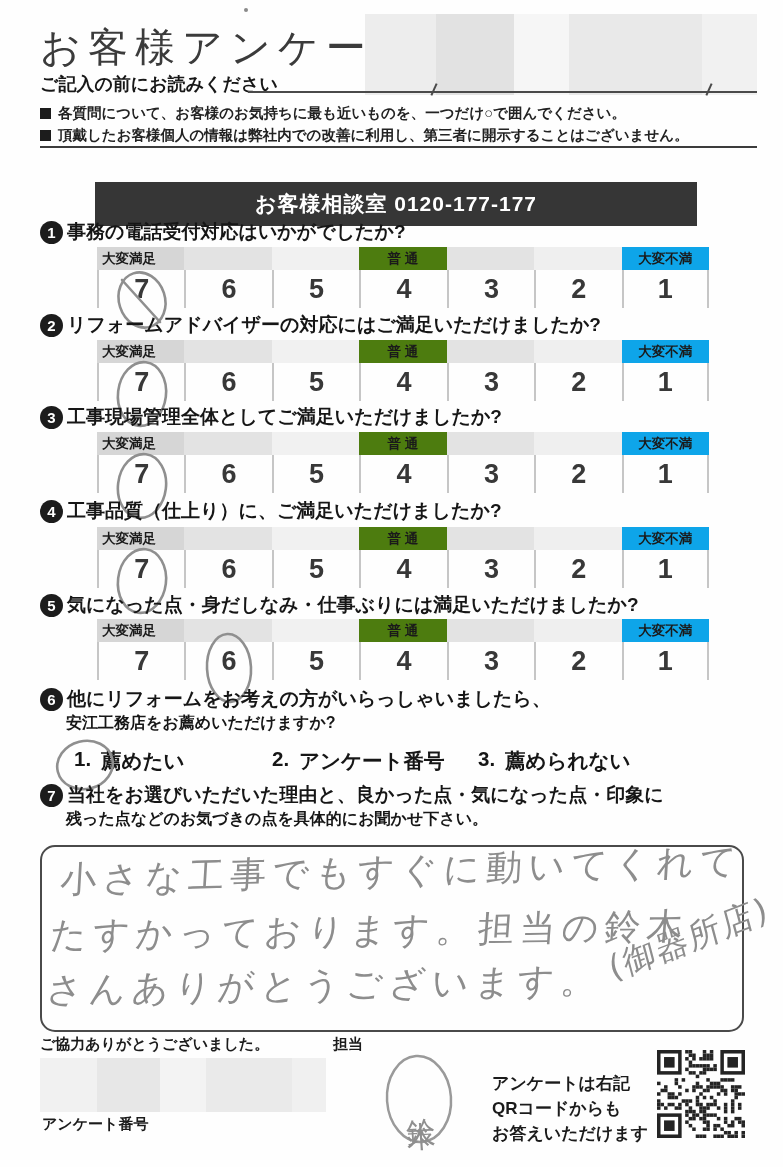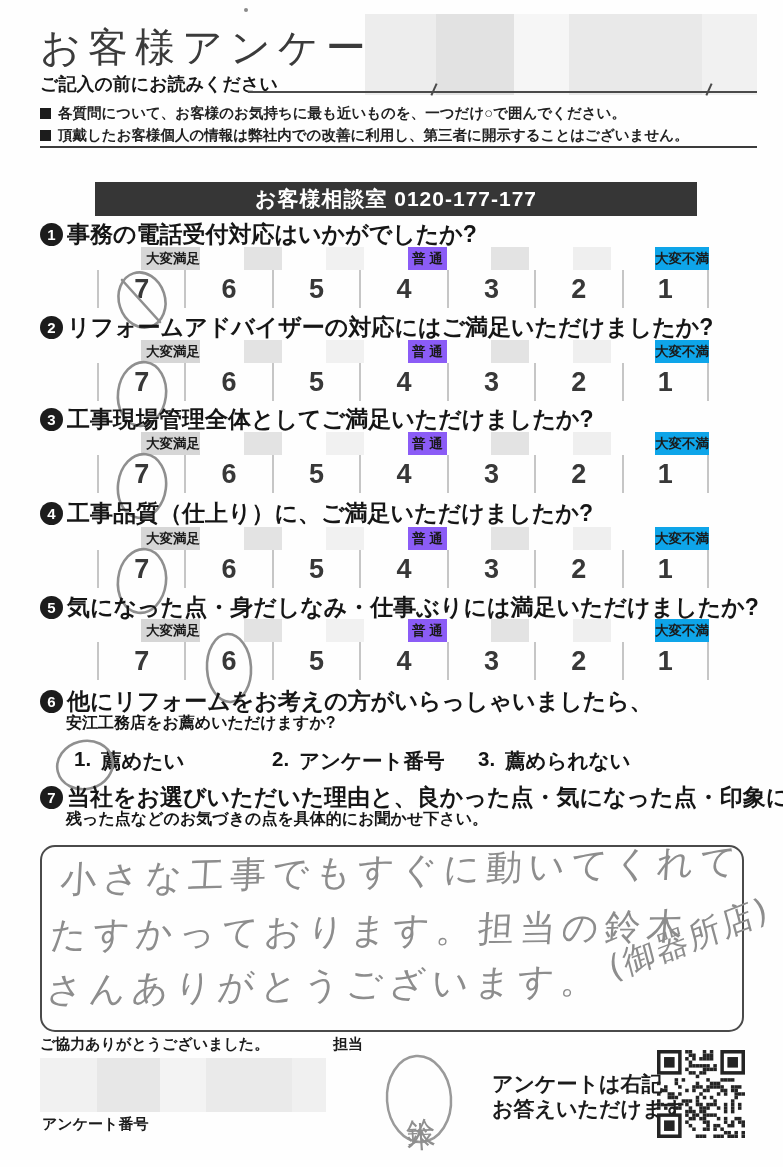--- a/index.html
+++ b/index.html
@@ -16,39 +16,39 @@
   .prenote{left:40px;top:72px;font-size:18px;font-weight:bold;color:#171717;}
   .prenote-line{left:248px;top:91px;width:509px;border-top:2px solid #4a4a4a;}
   .tick{width:2px;height:13px;background:#4a4a4a;transform:rotate(24deg);}
   .tick1{left:433px;top:83px;} .tick2{left:708px;top:83px;}
   .instr{left:40px;top:102px;font-size:14.5px;font-weight:600;color:#222;line-height:22px;}
   .instr-row{display:flex;align-items:center;gap:7px;text-align:center;}
   .sq{width:11px;height:11px;background:#1c1c1c;display:inline-block;flex:none;}
   .rule{left:40px;top:146px;width:717px;border-top:2px solid #3c3c3c;}
 
   
-  .banner{left:95px;top:182px;width:602px;height:34px;background:#363636;color:#fff;
+  .banner{left:95px;top:182px;width:602px;height:44px;background:#363636;color:#fff;
           display:flex;align-items:center;justify-content:center;
           font-size:21px;font-weight:bold;letter-spacing:1px;}
 
   
   .q-head{left:40px;display:flex;align-items:center;gap:4px;}
   .qnum{width:23px;height:23px;border-radius:50%;background:#1c1c1c;color:#fff;flex:none;
         display:flex;align-items:center;justify-content:center;font-size:15px;font-weight:bold;}
-  .qtext{font-size:23px;font-weight:bold;color:#161616;white-space:nowrap;}
+  .qtext{font-size:19px;font-weight:bold;color:#161616;white-space:nowrap;}
   .q-line2{left:66px;font-size:16px;font-weight:bold;color:#161616;white-space:nowrap;}
 
   .scale{left:97px;width:612px;}
   .scale-head{display:grid;grid-template-columns:repeat(7,1fr);height:23px;}
   .sh-cell{display:flex;align-items:center;justify-content:center;
-           font-size:13.5px;font-weight:bold;color:#1a1a1a;white-space:nowrap;margin-left:44px;}
+           font-size:13.5px;font-weight:bold;color:#1a1a1a;white-space:nowrap;}
   .sh-cell:nth-child(1){background:#d6d6d6;justify-content:flex-start;padding-left:5px;}
   .sh-cell:nth-child(2){background:#e3e3e3;}
   .sh-cell:nth-child(3){background:#f1f1f1;}
-  .sh-cell:nth-child(4){background:#8b5cf6;}
+  .sh-cell:nth-child(4){background:#4d7c0f;}
   .sh-cell:nth-child(5){background:#e3e3e3;}
   .sh-cell:nth-child(6){background:#efefef;}
   .sh-cell:nth-child(7){background:#0ea5e9;text-align:right;}
   .scale-nums{display:grid;grid-template-columns:repeat(7,1fr);height:38px;}
   .sn-cell{position:relative;display:flex;align-items:center;justify-content:center;
            border-left:2px solid #c6c6c6;font-size:27px;font-weight:bold;color:#383838;}
   .sn-cell:last-child{border-right:2px solid #c6c6c6;}
   .mark{position:absolute;left:50%;margin-left:-37px;overflow:visible;pointer-events:none;}
   .mark ellipse,.mark path{fill:none;stroke:#8f8f8f;stroke-width:2.6;stroke-linecap:round;}
   .mark.oval{top:-10px;} .mark.scribble{top:-8px;} .mark.tall{top:-24px;}
@@ -72,21 +72,21 @@
   .thanks{left:40px;top:1035px;}
   .tanto{left:333px;top:1035px;}
   .redact-bottom{left:40px;top:1058px;width:286px;height:54px;
       background:linear-gradient(90deg,#f1f1f1 0 20%,#e7e7e7 20% 42%,#f3f3f3 42% 58%,#eaeaea 58% 88%,#f0f0f0 88% 100%);}
   .ank-num{left:42px;top:1115px;}
   .stamp{left:383px;top:1052px;width:72px;height:94px;transform:rotate(-4deg);}
   .stamp svg{position:absolute;left:0;top:0;}
   .stamp-name{position:absolute;left:0;top:0;width:72px;height:94px;display:flex;align-items:center;justify-content:center;
       writing-mode:vertical-rl;font-family:"DejaVu Serif","Liberation Serif",serif;
       font-size:29px;color:#8f8f8f;letter-spacing:4px;}
-  .qr-note{left:492px;top:1071px;font-size:21px;font-weight:bold;line-height:25px;color:#1b1b1b;}
+  .qr-note{left:492px;top:1071px;font-size:17px;font-weight:bold;line-height:25px;color:#1b1b1b;}
   .qr{left:657px;top:1050px;width:88px;height:88px;}
 </style>
 </head>
 <body>
 
 <div class="page">
 
   <div class="abs speck"></div>
 
   <h1 class="abs title" style="margin:0;">お客様アンケート</h1>
@@ -363,20 +363,21 @@
 
   <div class="abs stamp">
     <svg width="72" height="94">
       <ellipse cx="36" cy="47" rx="32" ry="43" fill="none" stroke="#9a9a9a" stroke-width="2.5"></ellipse>
     </svg>
     <div class="stamp-name">鈴木</div>
   </div>
 
   <div class="abs qr-note">
     <div>アンケートは右記</div>
+    <div>QRコードからも</div>
     <div>お答えいただけます</div>
   </div>
   <div class="abs qr"><svg width="88" height="88" viewBox="0 0 88 88">
         <rect x="28.16" y="0" width="3.52" height="3.52" fill="#242424"></rect>
         <rect x="31.68" y="0" width="3.52" height="3.52" fill="#242424"></rect>
         <rect x="45.76" y="0" width="3.52" height="3.52" fill="#242424"></rect>
         <rect x="52.8" y="0" width="3.52" height="3.52" fill="#242424"></rect>
         <rect x="31.68" y="3.52" width="3.52" height="3.52" fill="#242424"></rect>
         <rect x="35.2" y="3.52" width="3.52" height="3.52" fill="#242424"></rect>
         <rect x="45.76" y="3.52" width="3.52" height="3.52" fill="#242424"></rect>

